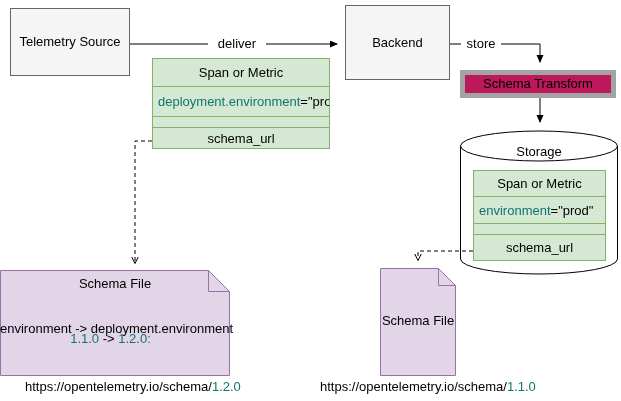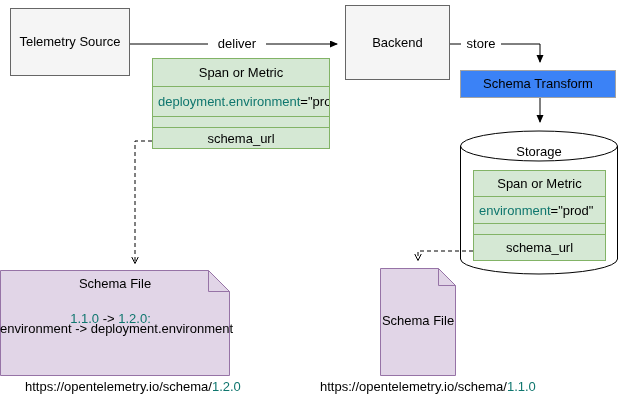--- a/index.html
+++ b/index.html
@@ -23,21 +23,21 @@
   }
   .node {
     position: absolute;
     display: flex;
     align-items: center;
     justify-content: center;
     text-align: center;
     line-height: 1.2;
   }
   .box-gray { background: #f5f5f5; border: 1px solid #666666; }
-  .box-white { background: #3b82f6; border: 1px solid #a3a3a3; }
+  .box-white { background: #be185d; border: 5px solid #a3a3a3; }
   .edge-label {
     position: absolute;
     background: #ffffff;
     text-align: center;
     line-height: 14px;
     padding: 0 2px;
   }
   .gtable {
     position: absolute;
     background: #d5e8d4;
@@ -136,21 +136,21 @@
     <div class="trow first" style="height:25px;">Span or Metric</div>
     <div class="trow leftal" style="height:27px;">
       <span class="red">environment</span>
         <span>="prod"</span>
     </div>
     <div class="trow" style="height:11px;"></div>
     <div class="trow" style="height:26px;">schema_url</div>
   </div>
 
   <div class="txt" style="left:0px; top:277px; width:230px;">Schema File</div>
-  <div class="txt" style="left:0px; top:312px; width:221px;">
+  <div class="txt" style="left:0px; top:332px; width:221px;">
     <span class="red">1.1.0</span><span> -&gt; </span><span class="red">1.2.0:</span>
   </div>
   <div class="txt" style="left:0px; top:322px; width:230px;">environment -&gt; deployment.environment</div>
 
   <div class="txt" style="left:380px; top:314px; width:76px;">Schema File</div>
 
   <div class="txt leftal" style="left:25px; top:380px; width:240px;">
     <span>https://opentelemetry.io/schema/</span><span class="red">1.2.0</span>
   </div>
   <div class="txt leftal" style="left:320px; top:380px; width:240px;">

